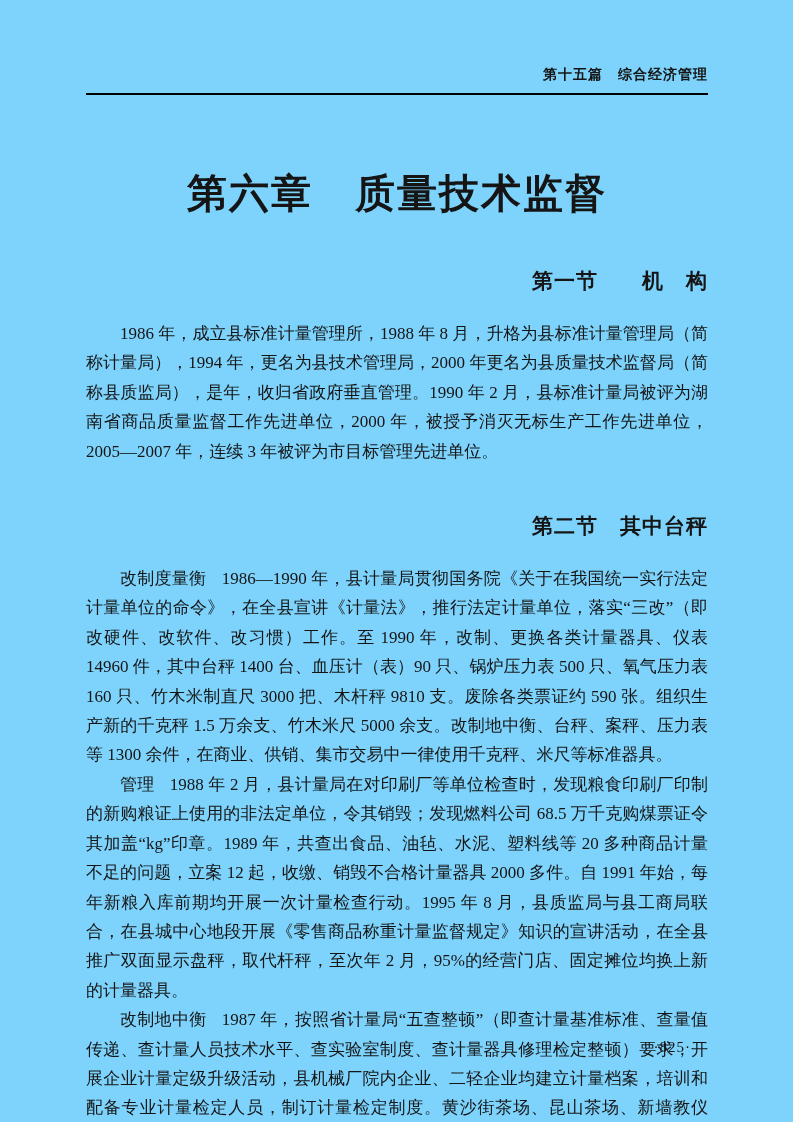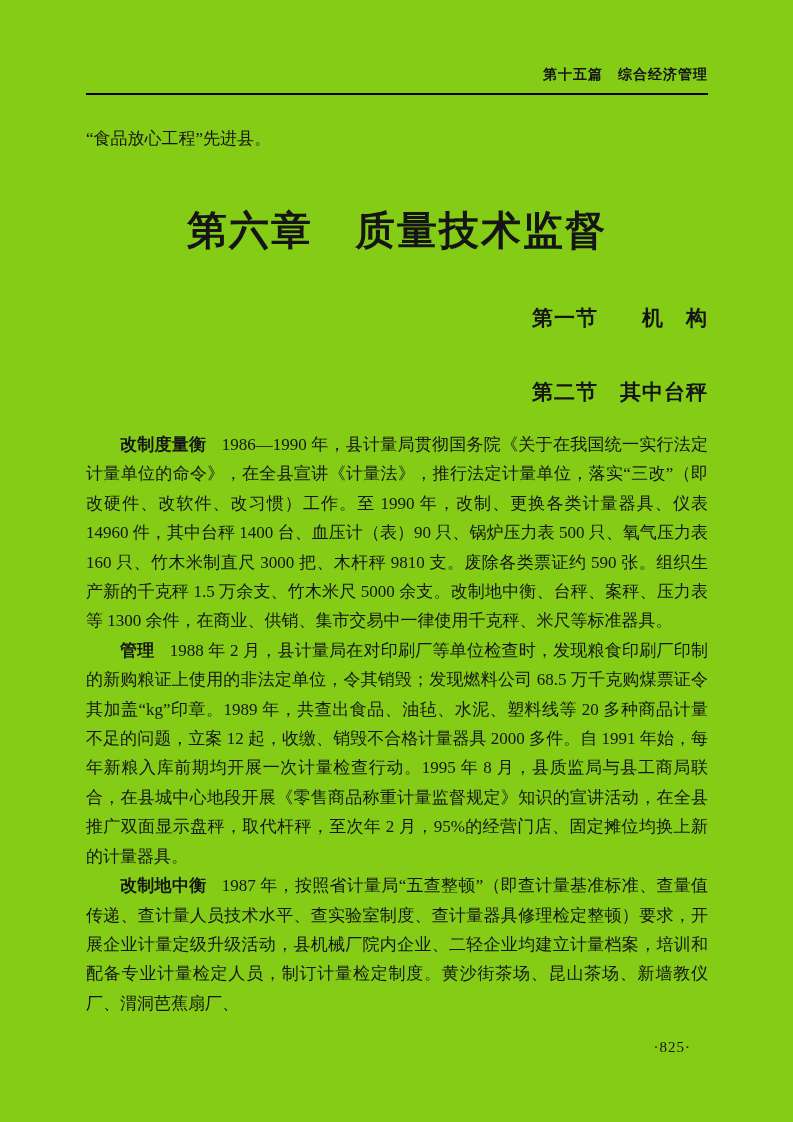--- a/index.html
+++ b/index.html
@@ -4,21 +4,21 @@
 <style>
   html, body {
     margin: 0;
     padding: 0;
     background: #ffffff;
   }
   .page {
     position: relative;
     width: 793px;
     height: 1122px;
-    background: #84cc16;
+    background: #7dd3fc;
     font-family: "Liberation Serif", "DejaVu Serif", serif;
     color: #151515;
     overflow: hidden;
   }
   .running-head {
     position: absolute;
     top: 66px;
     left: 86px;
     right: 85px;
     text-align: right;
@@ -58,21 +58,21 @@
     font-size: 17px;
     line-height: 29.4px;
     text-align: justify;
     text-indent: 2em;
     margin: 0;
   }
   .first-after-title {
     margin-top: 24px;
   }
   .lead {
-    font-weight: 700;
+    font-weight: 400;
     margin-right: 0.9em;
   }
   .page-number {
     position: absolute;
     right: 102px;
     bottom: 66px;
     font-size: 15px;
     letter-spacing: 1px;
   }
 </style>
@@ -80,26 +80,26 @@
 <body>
 
 <div class="page">
 
   <header class="running-head">
     <span>第十五篇　综合经济管理</span>
   </header>
 
   <main class="content">
 
-    <p class="carryover">“食品放心工程”先进县。</p>
 
     <h1 class="chapter-title">第六章　质量技术监督</h1>
 
     <h2 class="section-title">第一节　　机　构</h2>
 
+    <p class="body-text first-after-title"><span>1986 年，成立县标准计量管理所，1988 年 8 月，升格为县标准计量管理局（简称计量局），1994 年，更名为县技术管理局，2000 年更名为县质量技术监督局（简称县质监局），是年，收归省政府垂直管理。1990 年 2 月，县标准计量局被评为湖南省商品质量监督工作先进单位，2000 年，被授予消灭无标生产工作先进单位，2005—2007 年，连续 3 年被评为市目标管理先进单位。</span></p>
 
     <h2 class="section-title">第二节　其中台秤</h2>
 
     <p class="body-text first-after-title"><span class="lead">改制度量衡</span><span>1986—1990 年，县计量局贯彻国务院《关于在我国统一实行法定计量单位的命令》，在全县宣讲《计量法》，推行法定计量单位，落实“三改”（即改硬件、改软件、改习惯）工作。至 1990 年，改制、更换各类计量器具、仪表 14960 件，其中台秤 1400 台、血压计（表）90 只、锅炉压力表 500 只、氧气压力表 160 只、竹木米制直尺 3000 把、木杆秤 9810 支。废除各类票证约 590 张。组织生产新的千克秤 1.5 万余支、竹木米尺 5000 余支。改制地中衡、台秤、案秤、压力表等 1300 余件，在商业、供销、集市交易中一律使用千克秤、米尺等标准器具。</span></p>
 
     <p class="body-text"><span class="lead">管理</span><span>1988 年 2 月，县计量局在对印刷厂等单位检查时，发现粮食印刷厂印制的新购粮证上使用的非法定单位，令其销毁；发现燃料公司 68.5 万千克购煤票证令其加盖“kg”印章。1989 年，共查出食品、油毡、水泥、塑料线等 20 多种商品计量不足的问题，立案 12 起，收缴、销毁不合格计量器具 2000 多件。自 1991 年始，每年新粮入库前期均开展一次计量检查行动。1995 年 8 月，县质监局与县工商局联合，在县城中心地段开展《零售商品称重计量监督规定》知识的宣讲活动，在全县推广双面显示盘秤，取代杆秤，至次年 2 月，95%的经营门店、固定摊位均换上新的计量器具。</span></p>
 
     <p class="body-text"><span class="lead">改制地中衡</span><span>1987 年，按照省计量局“五查整顿”（即查计量基准标准、查量值传递、查计量人员技术水平、查实验室制度、查计量器具修理检定整顿）要求，开展企业计量定级升级活动，县机械厂院内企业、二轻企业均建立计量档案，培训和配备专业计量检定人员，制订计量检定制度。黄沙街茶场、昆山茶场、新墙教仪厂、渭洞芭蕉扇厂、</span></p>
 
   </main>

